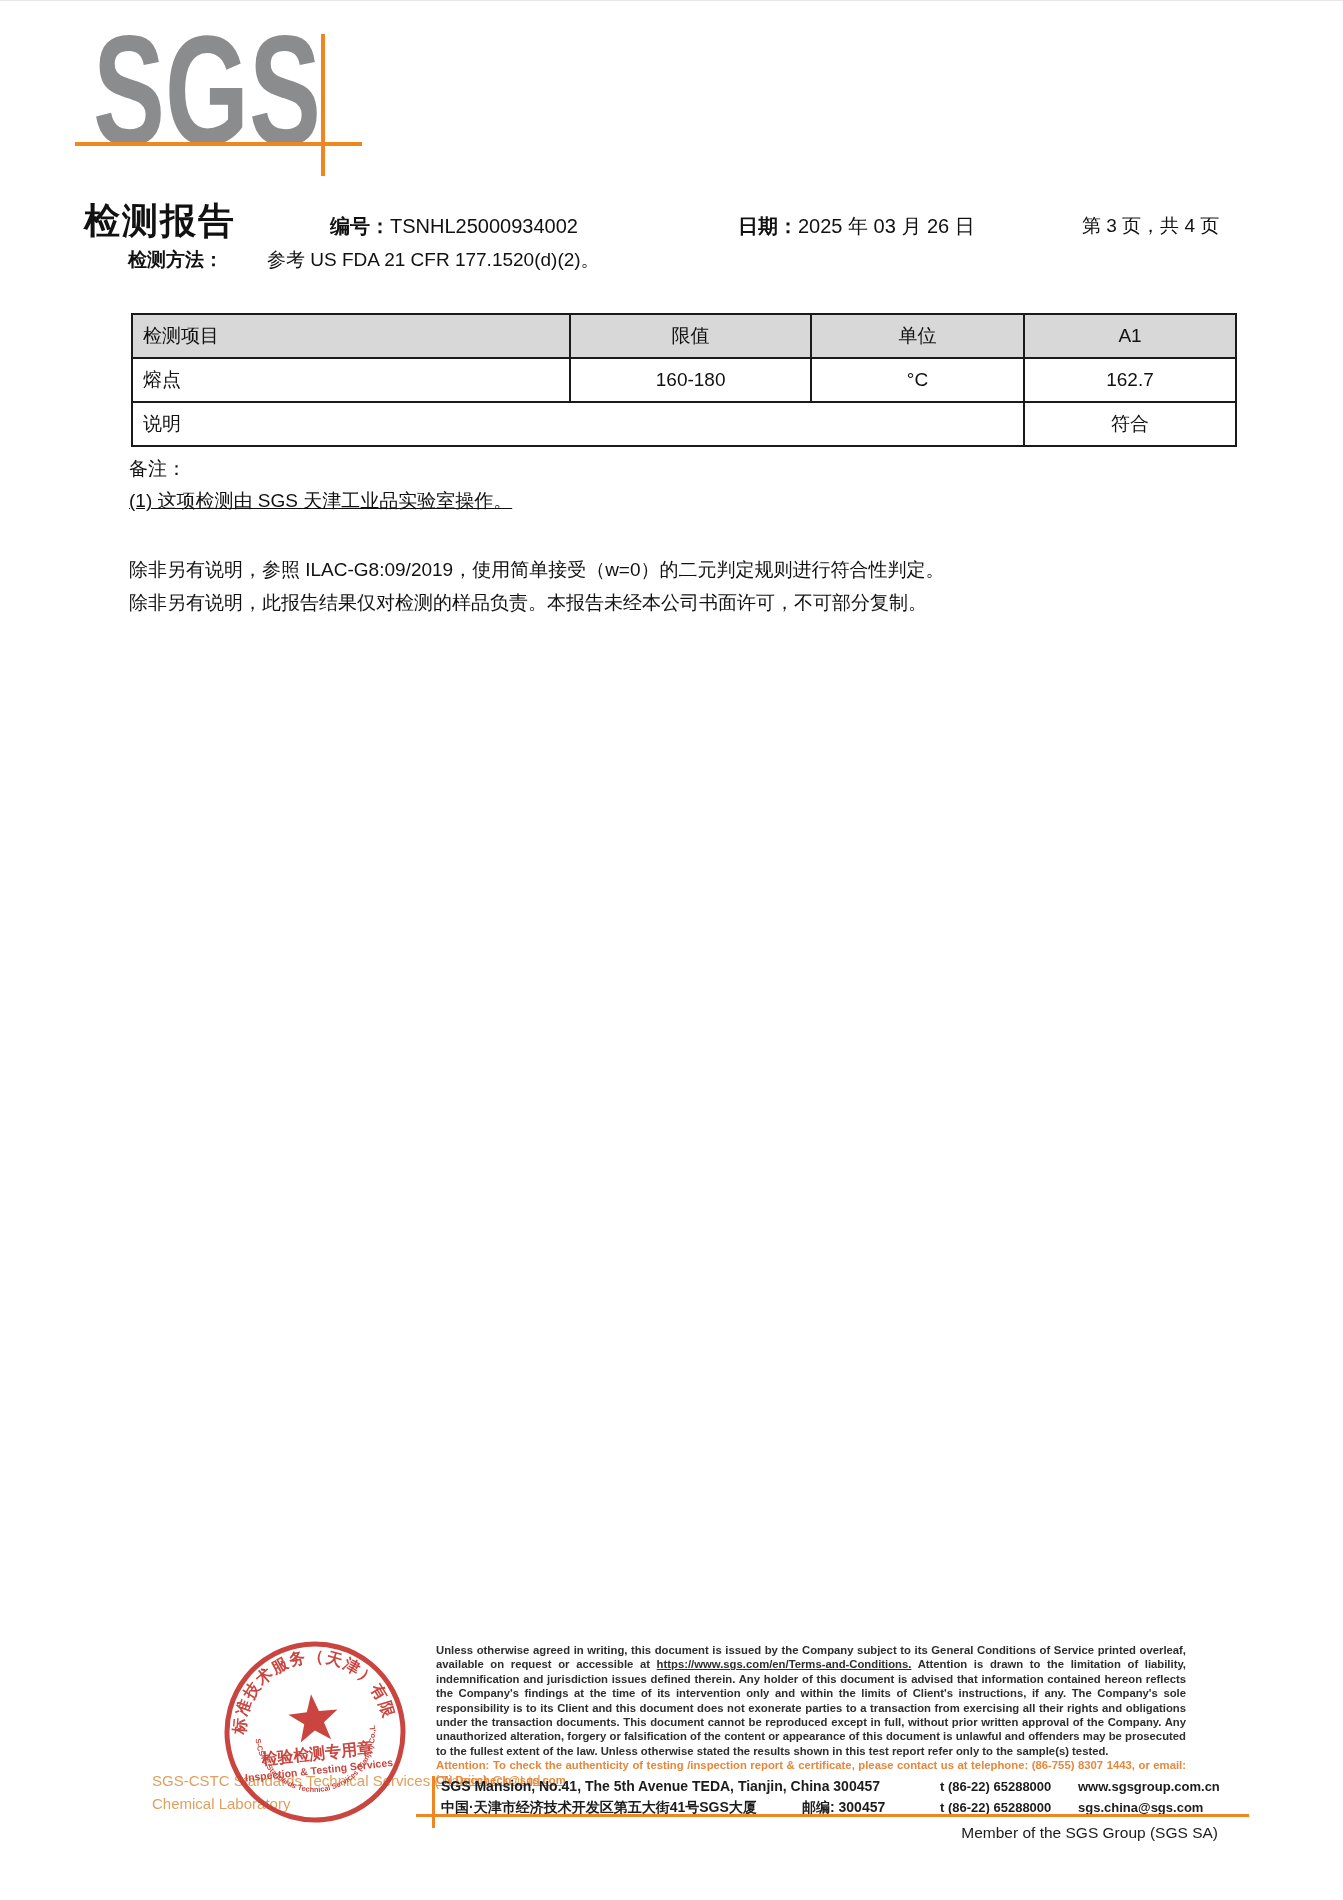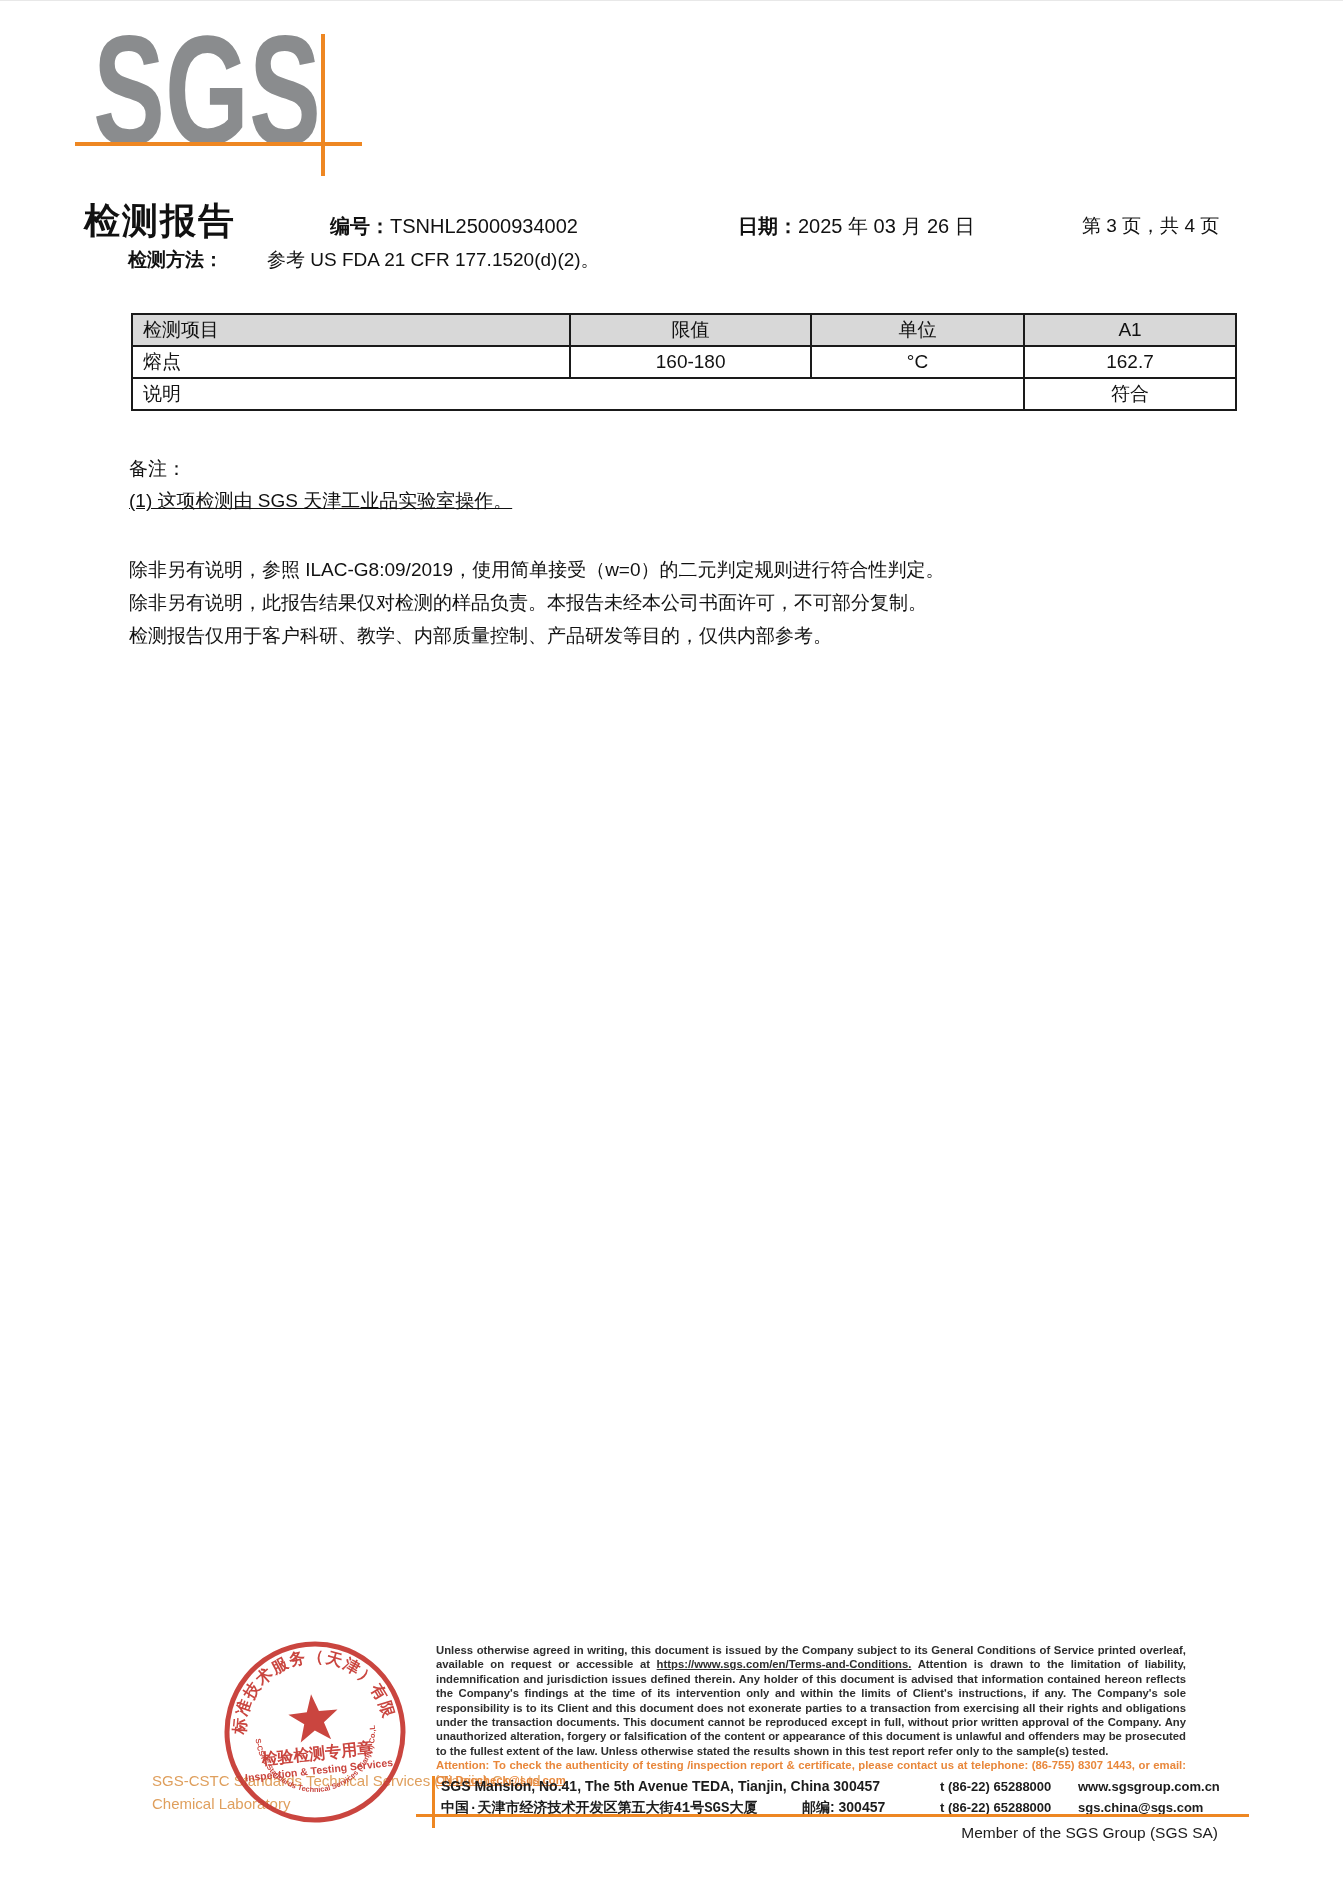--- a/index.html
+++ b/index.html
@@ -23,21 +23,21 @@
   .hdr-item { position:absolute; top:212px; font-size:20px; white-space:nowrap; }
   .hdr-label { font-weight:bold; }
   .hdr-no { left:330px; }
   .hdr-date { left:738px; }
   .hdr-page { left:1082px; font-size:19px; }
   
   .method-label { position:absolute; left:128px; top:246px; font-size:19px; font-weight:bold; }
   .method-value { position:absolute; left:267px; top:246px; font-size:19px; }
   
   table.results { position:absolute; left:131px; top:312px; width:1106px; border-collapse:collapse; table-layout:fixed; }
-  table.results th, table.results td { border:2px solid #1a1a1a; font-size:19px; font-weight:normal; padding:2px 10px; height:30px; }
+  table.results th, table.results td { border:2px solid #1a1a1a; font-size:19px; font-weight:normal; padding:8px 10px; height:30px; }
   table.results th { background:#d8d8d8; }
   .al { text-align:left; }
   .ac { text-align:center; }
   
   .remarks-label { position:absolute; left:129px; top:455px; font-size:19px; font-weight:normal; }
   .remark-item { position:absolute; left:129px; top:487px; font-size:19px;text-decoration:underline; }
   .statements { position:absolute; left:129px; top:552px; width:1090px; font-size:19px; line-height:33px; }
   
   .company-line { position:absolute; font-size:15px; color:#df9f5d; white-space:nowrap; }
   .stamp { position:absolute; left:223px; top:1639px; width:184px; height:184px; transform:rotate(-6deg); opacity:.93; }
@@ -104,21 +104,20 @@
       </tr>
     </tbody>
   </table>
 
   <div class="remarks-label">备注：</div>
   <div class="remark-item">(1) 这项检测由 SGS 天津工业品实验室操作。</div>
 
   <div class="statements">
     <div>除非另有说明，参照 ILAC-G8:09/2019，使用简单接受（w=0）的二元判定规则进行符合性判定。</div>
     <div>除非另有说明，此报告结果仅对检测的样品负责。本报告未经本公司书面许可，不可部分复制。</div>
-    <div>检测报告仅用于客户科研、教学、内部质量控制、产品研发等目的，仅供内部参考。</div>
   </div>
 
   <div class="company-line" style="left:152px; top:1771px;">SGS-CSTC Standards Technical Services (Tianjin) Co.,Ltd.</div>
   <div class="company-line" style="left:152px; top:1794px;">Chemical Laboratory</div>
 
   <svg class="stamp" viewBox="0 0 184 184">
     <defs>
       <path id="ringTop" d="M 22,92 a 70,70 0 1,1 140,0" fill="none"></path>
       <path id="ringBottom" d="M 32,92 a 60,60 0 0,0 120,0" fill="none"></path>
     </defs>
@@ -138,21 +137,21 @@
     <span>Unless otherwise agreed in writing, this document is issued by the Company subject to its General Conditions of Service printed overleaf, available on request or accessible at </span><a href="#" style="text-decoration:underline">https://www.sgs.com/en/Terms-and-Conditions.</a><span> Attention is drawn to the limitation of liability, indemnification and jurisdiction issues defined therein. Any holder of this document is advised that information contained hereon reflects the Company's findings at the time of its intervention only and within the limits of Client's instructions, if any. The Company's sole responsibility is to its Client and this document does not exonerate parties to a transaction from exercising all their rights and obligations under the transaction documents. This document cannot be reproduced except in full, without prior written approval of the Company. Any unauthorized alteration, forgery or falsification of the content or appearance of this document is unlawful and offenders may be prosecuted to the fullest extent of the law. Unless otherwise stated the results shown in this test report refer only to the sample(s) tested.</span>
     <div class="attention">
       <span>Attention: To check the authenticity of testing /inspection report &amp; certificate, please contact us at telephone: (86-755) 8307 1443, or email: </span><a href="#" style="text-decoration:underline">CN.Doccheck@sgs.com</a>
     </div>
   </div>
 
   <div class="vbar"></div>
   <div class="addr" style="left:441px; top:1777px;">SGS Mansion, No.41, The 5th Avenue TEDA, Tianjin, China 300457</div>
   <div class="addr addr-small" style="left:940px; top:1778px;">t (86-22) 65288000</div>
   <div class="addr addr-small" style="left:1078px; top:1778px;">www.sgsgroup.com.cn</div>
-  <div class="addr" style="left:441px; top:1798px;font-family:Liberation Mono, monospace;">中国·天津市经济技术开发区第五大街41号SGS大厦</div>
+  <div class="addr" style="left:441px; top:1798px;">中国·天津市经济技术开发区第五大街41号SGS大厦</div>
   <div class="addr" style="left:788px; top:1798px;padding-left:14px;">邮编: 300457</div>
   <div class="addr addr-small" style="left:940px; top:1799px;">t (86-22) 65288000</div>
   <div class="addr addr-small" style="left:1078px; top:1799px;">sgs.china@sgs.com</div>
 
   <div class="hrule"></div>
   <div class="member">Member of the SGS Group (SGS SA)</div>
 
 </div>
 
 </body></html>

